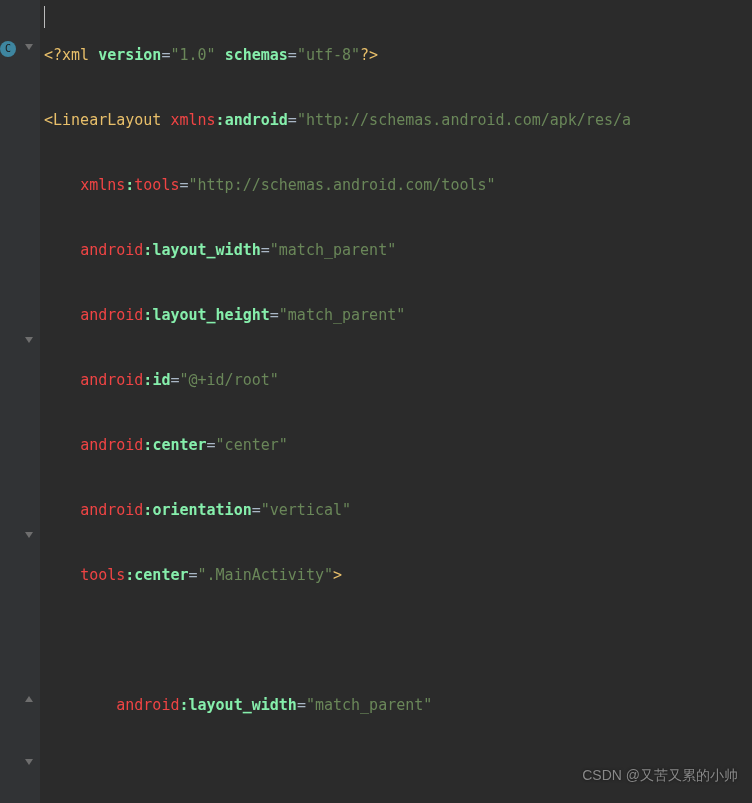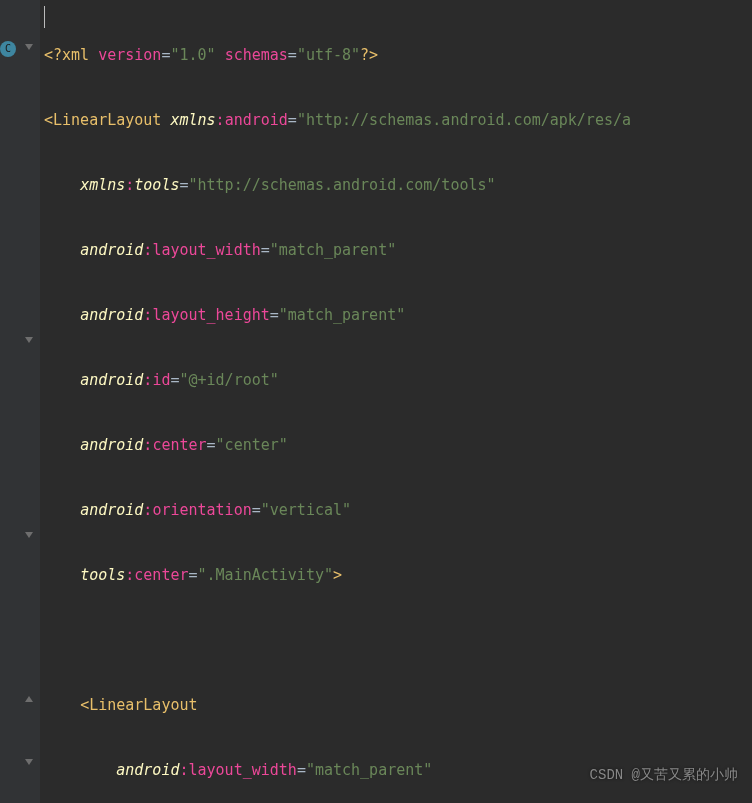--- a/index.html
+++ b/index.html
@@ -52,32 +52,32 @@
     }
     .cursor {
       position: absolute;
       left: 44px;
       top: 6px;
       width: 1px;
       height: 22px;
       background: #bbbbbb;
     }
     .c-tag { color: #e8bf6a; }
-    .c-attr-ns { color: #fef9c3; font-style: italic; }
-    .c-attr { color: #ec4899; }
+    .c-attr-ns { color: #ef4444; }
+    .c-attr { color: #86efac; font-weight: bold; }
     .c-eq { color: #a9b7c6; }
     .c-str { color: #6a8759; }
     .c-pi { color: #e8bf6a; }
     .watermark {
       position: absolute;
       bottom: 12px;
       right: 14px;
       color: #888888;
       font-size: 14px;
-      font-family: Liberation Mono, monospace;
+      font-family: Liberation Sans, sans-serif;
       text-shadow: 0 0 3px rgba(0,0,0,0.6);
       margin-left: 6px;
     }
     .line { display: block; }
   </style>
 </head>
 <body>
 
 <div class="gutter">
   <div class="gutter-icon circle-icon" style="top:41px">C</div>
@@ -114,21 +114,20 @@
 <span class="line"><span class="c-pi">&lt;?</span><span class="c-pi">xml</span><span> </span><span class="c-attr">version</span><span class="c-eq">=</span><span class="c-str">"1.0"</span><span> </span><span class="c-attr">schemas</span><span class="c-eq">=</span><span class="c-str">"utf-8"</span><span class="c-pi">?&gt;</span></span>
 <span class="line"><span class="c-tag">&lt;</span><span class="c-tag">LinearLayout</span><span> </span><span class="c-attr-ns">xmlns</span><span class="c-attr">:</span><span class="c-attr">android</span><span class="c-eq">=</span><span class="c-str">"http://schemas.android.com/apk/res/a</span></span>
 <span class="line"><span>    </span><span class="c-attr-ns">xmlns</span><span class="c-attr">:</span><span class="c-attr-ns">tools</span><span class="c-eq">=</span><span class="c-str">"http://schemas.android.com/tools"</span></span>
 <span class="line"><span>    </span><span class="c-attr-ns">android</span><span class="c-attr">:</span><span class="c-attr">layout_width</span><span class="c-eq">=</span><span class="c-str">"match_parent"</span></span>
 <span class="line"><span>    </span><span class="c-attr-ns">android</span><span class="c-attr">:</span><span class="c-attr">layout_height</span><span class="c-eq">=</span><span class="c-str">"match_parent"</span></span>
 <span class="line"><span>    </span><span class="c-attr-ns">android</span><span class="c-attr">:</span><span class="c-attr">id</span><span class="c-eq">=</span><span class="c-str">"@+id/root"</span></span>
 <span class="line"><span>    </span><span class="c-attr-ns">android</span><span class="c-attr">:</span><span class="c-attr">center</span><span class="c-eq">=</span><span class="c-str">"center"</span></span>
 <span class="line"><span>    </span><span class="c-attr-ns">android</span><span class="c-attr">:</span><span class="c-attr">orientation</span><span class="c-eq">=</span><span class="c-str">"vertical"</span></span>
 <span class="line"><span>    </span><span class="c-attr-ns">tools</span><span class="c-attr">:</span><span class="c-attr">center</span><span class="c-eq">=</span><span class="c-str">".MainActivity"</span><span class="c-tag">&gt;</span></span>
 <span class="line"> </span>
-<span class="line"><span>    </span><span class="c-tag">&lt;</span><span class="c-tag">LinearLayout</span></span>
 <span class="line"><span>        </span><span class="c-attr-ns">android</span><span class="c-attr">:</span><span class="c-attr">layout_width</span><span class="c-eq">=</span><span class="c-str">"match_parent"</span></span>
 
 
 
 
 
 
 
 
 

